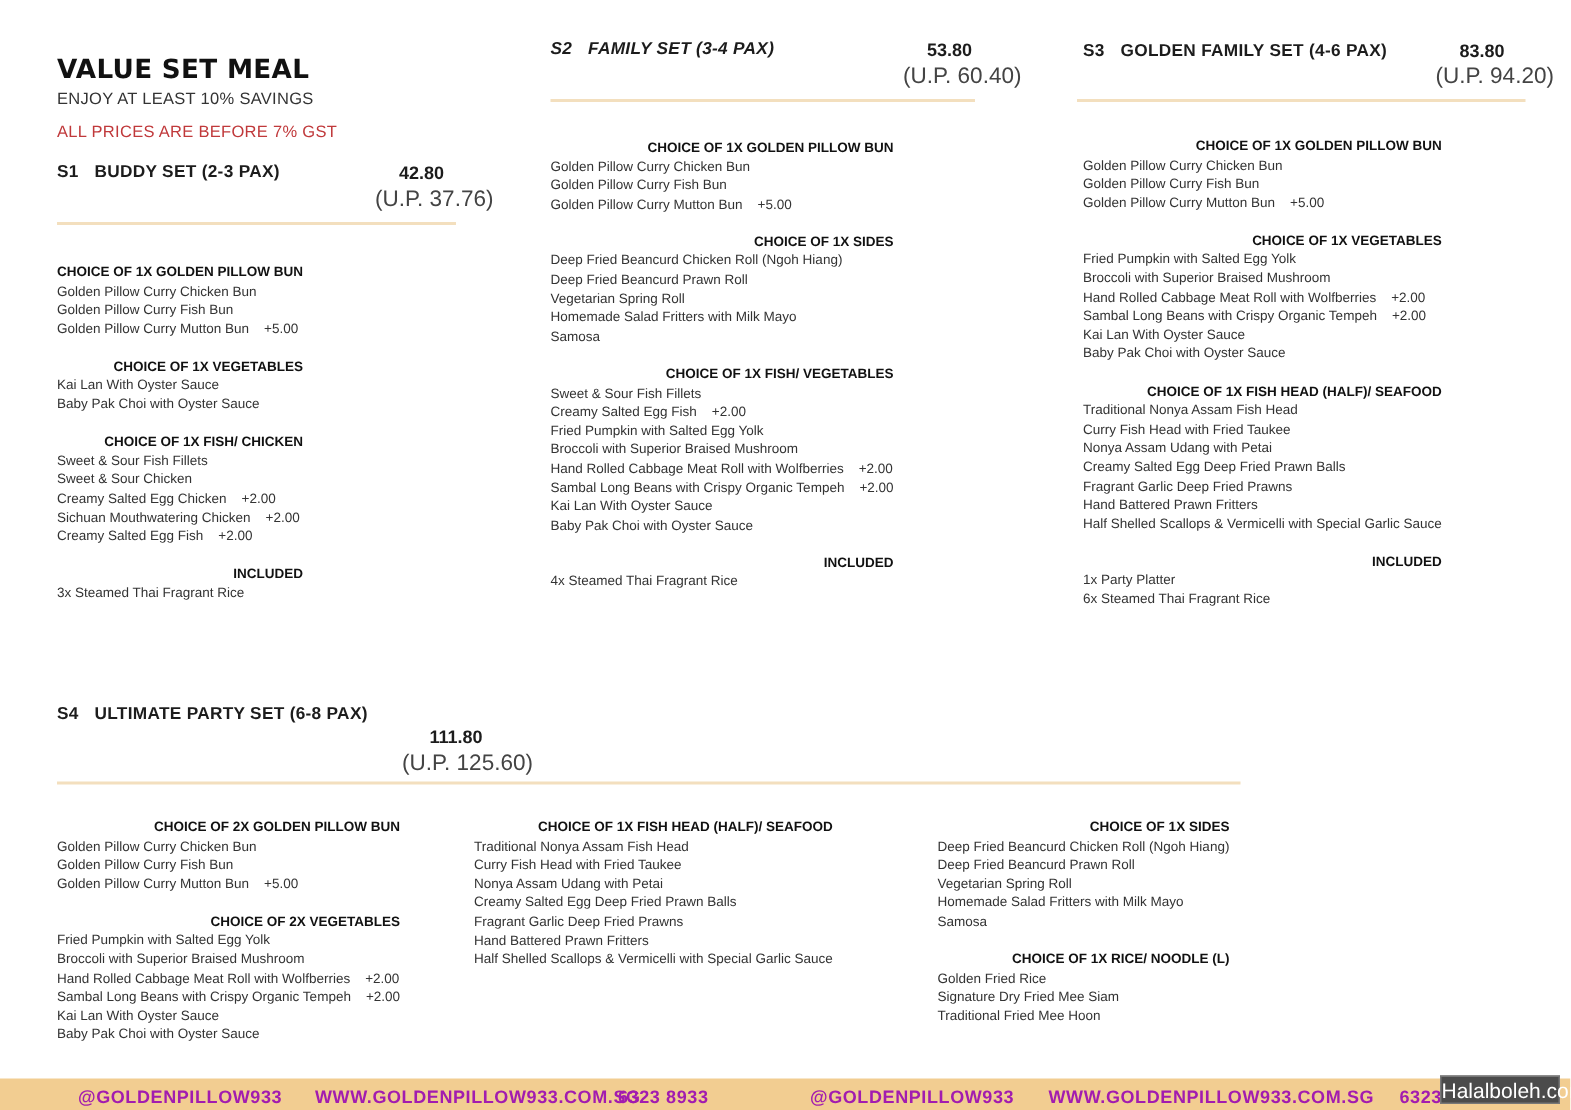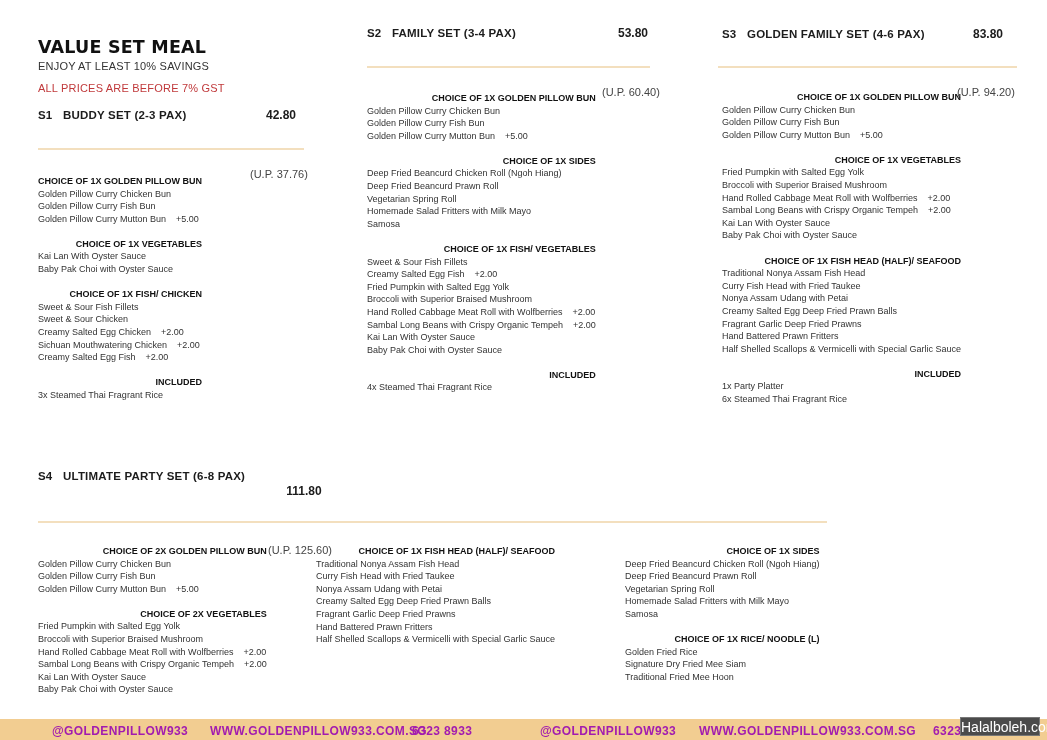--- a/index.html
+++ b/index.html
@@ -8,21 +8,21 @@
 
   .abs { position: absolute; }
 
   .main-title { font-family: "DejaVu Sans", sans-serif; font-weight: 700; font-size: 17.5px; letter-spacing: 0.2px; color: #111; }
   .subtitle { font-size: 11px; color: #333; letter-spacing: 0.2px; }
   .gst { font-size: 11px; color: #c0393b; letter-spacing: 0.2px; }
 
   .set-head { font-weight: 700; font-size: 11.5px; color: #1c1c1c; letter-spacing: 0.2px; white-space: nowrap; }
   .set-head .code { display: inline-block; width: 25px; }
   .price { font-weight: 700; font-size: 12px; color: #1c1c1c; text-align: center; }
-  .up { font-size: 11px; color: #444; text-align: left; white-space: nowrap; margin-top: 44px; }
+  .up { font-size: 15px; color: #444; text-align: left; white-space: nowrap; }
 
   .divider { height: 2px; background: #f3dfbe; }
 
   .group { margin-bottom: 12.5px; }
   .group-title { font-weight: 700; font-size: 9px; color: #111; line-height: 12.6px; white-space: nowrap; text-align: right; }
   .item { font-size: 9px; color: #333; line-height: 12.6px; white-space: nowrap; }
   .item .add { margin-left: 10px; }
 
   .footer { position: absolute; left: 0; top: 719px; width: 1047px; height: 21px; background: #f2cd91; }
   .footer span { position: absolute; top: 5px; font-weight: 700; font-size: 12px; color: #a21caf; letter-spacing: 0.4px; white-space: nowrap; }
@@ -60,21 +60,21 @@
       <div class="item"><span>Creamy Salted Egg Chicken</span><span class="add">+2.00</span></div>
       <div class="item"><span>Sichuan Mouthwatering Chicken</span><span class="add">+2.00</span></div>
       <div class="item"><span>Creamy Salted Egg Fish</span><span class="add">+2.00</span></div>
     </div>
     <div class="group">
       <div class="group-title">INCLUDED</div>
       <div class="item"><span>3x Steamed Thai Fragrant Rice</span></div>
     </div>
   </div>
 
-<div class="abs set-head" style="left:367px; top:27px;">
+<div class="abs set-head" style="left:367px; top:27px;font-style:italic;">
   <span class="code">S2</span><span>FAMILY SET (3-4 PAX)</span>
 </div>
 <div class="abs price" style="left:602px; top:26px; width:62px;">53.80</div>
 <div class="abs up" style="left:602px; top:42px; width:62px;">(U.P. 60.40)</div>
 <div class="abs divider" style="left:367px; top:66px; width:283px;"></div>
 <div class="abs" style="left:367px; top:92px;">
     <div class="group">
       <div class="group-title">CHOICE OF 1X GOLDEN PILLOW BUN</div>
       <div class="item"><span>Golden Pillow Curry Chicken Bun</span></div>
       <div class="item"><span>Golden Pillow Curry Fish Bun</span></div>

